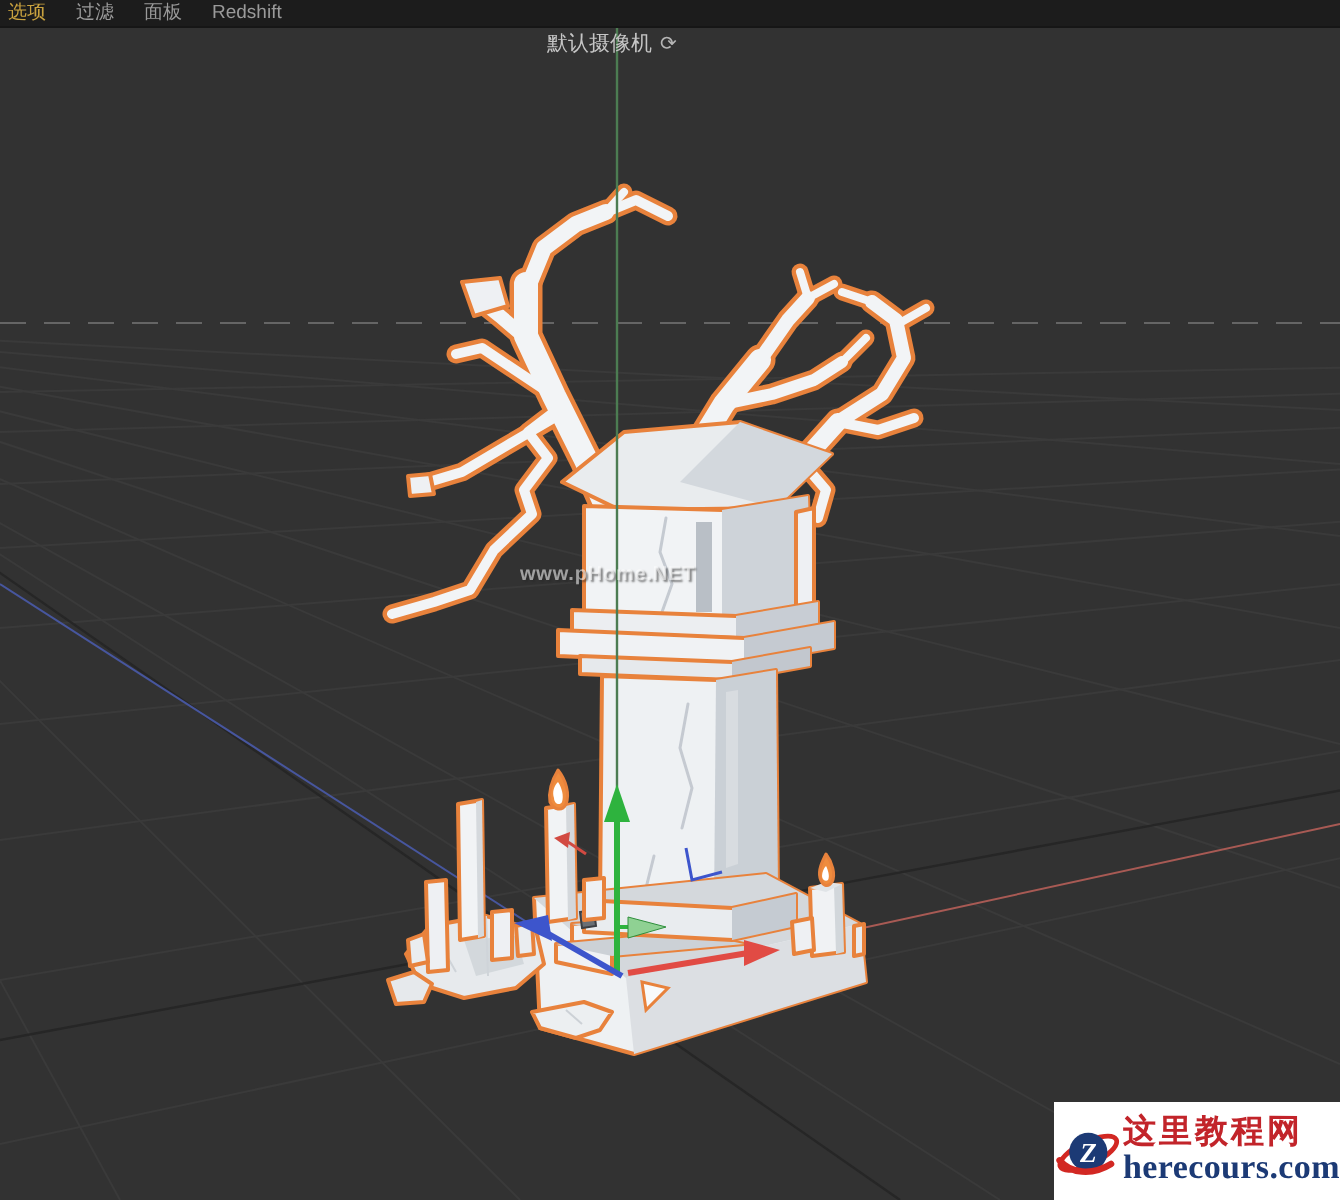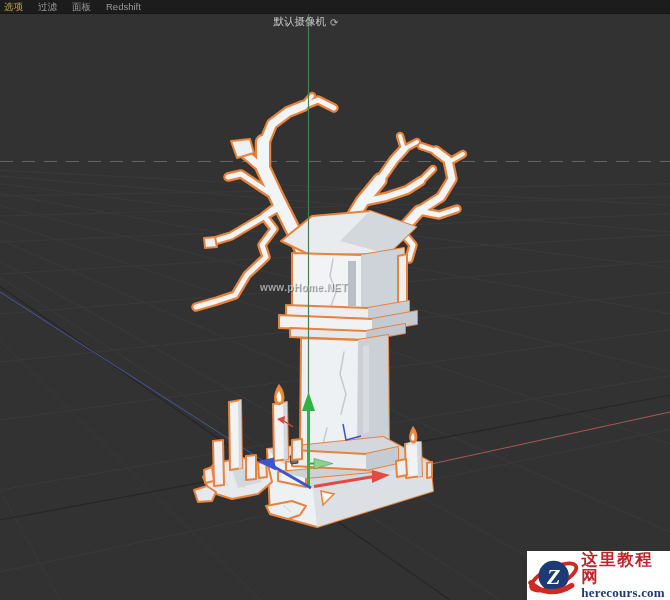--- a/index.html
+++ b/index.html
@@ -27,21 +27,21 @@
              color:var(--watermark-color,rgba(255,255,255,.55));
              text-shadow:1px 1px 1px rgba(40,40,40,.55);}
 
   
   .logo{position:absolute;left:527px;top:551px;width:143px;height:49px;
         background:#fff;z-index:6;display:flex;align-items:center;
         padding-left:1px;box-sizing:border-box;}
   .logo-texts{display:flex;flex-direction:column;justify-content:center;margin-left:0;}
   .logo-name{font-size:16.5px;font-weight:bold;color:var(--logo-red,#c2242a);
              letter-spacing:1.5px;line-height:1.05;}
-  .logo-domain{font-size:13px;font-weight:bold;color:var(--logo-navy,#1c3a75);
+  .logo-domain{font-size:17px;font-weight:bold;color:var(--logo-navy,#1c3a75);
                font-family:"Liberation Serif",serif;letter-spacing:.2px;line-height:1.1;}
   .mark-circle{fill:var(--logo-navy,#1c3a75);}
   .swoosh{stroke:var(--logo-swoosh,#d22823);fill:none;}
 
   
   .gridline{stroke:var(--grid,#3a3a3a);stroke-width:1;}
   .gridline-dark{stroke:var(--grid-dark,#262626);stroke-width:1.2;}
   .horizon{stroke:var(--horizon,#6f6f6f);stroke-width:1;stroke-dasharray:13 9;opacity:.85;}
   .sel{stroke:var(--sel,#e8823c);stroke-width:2;stroke-linejoin:round;}
   .noline{stroke:none;}

